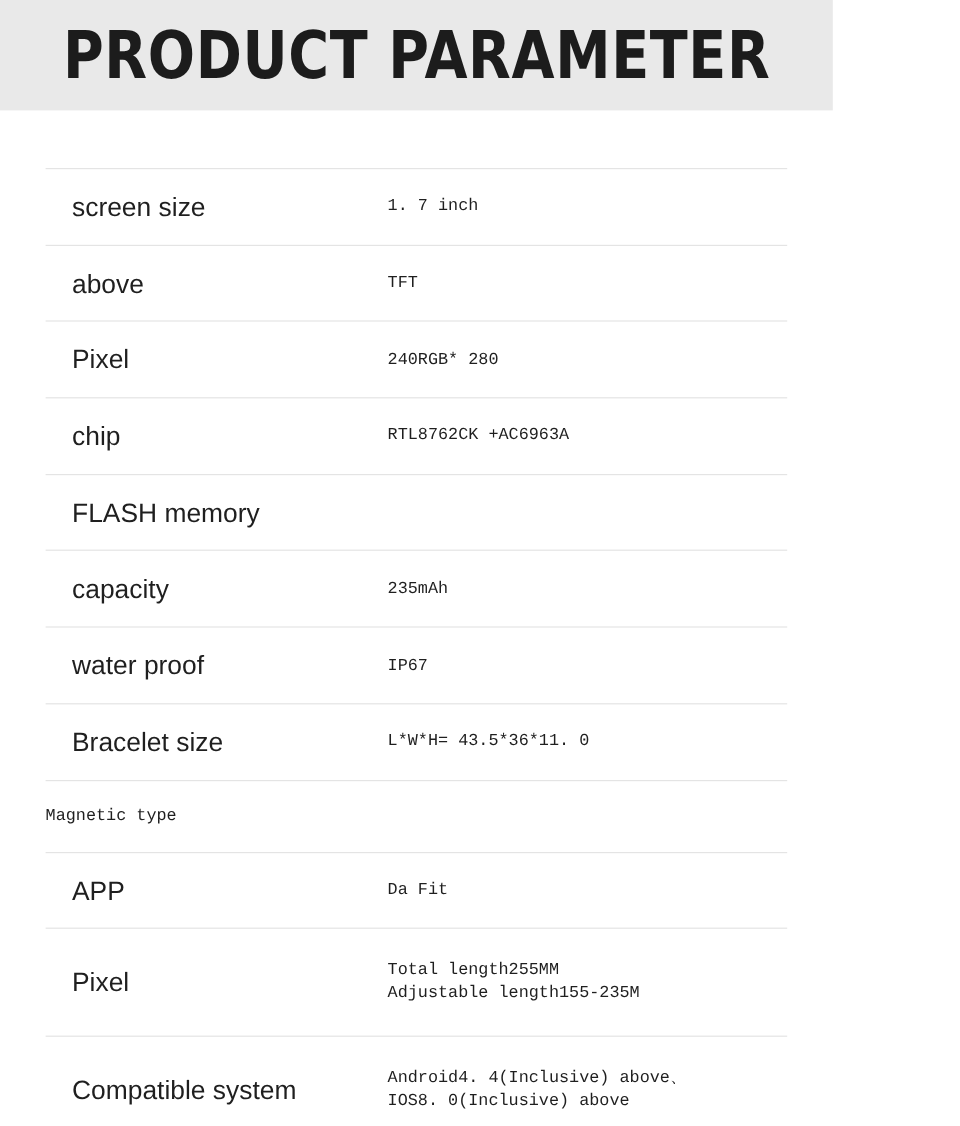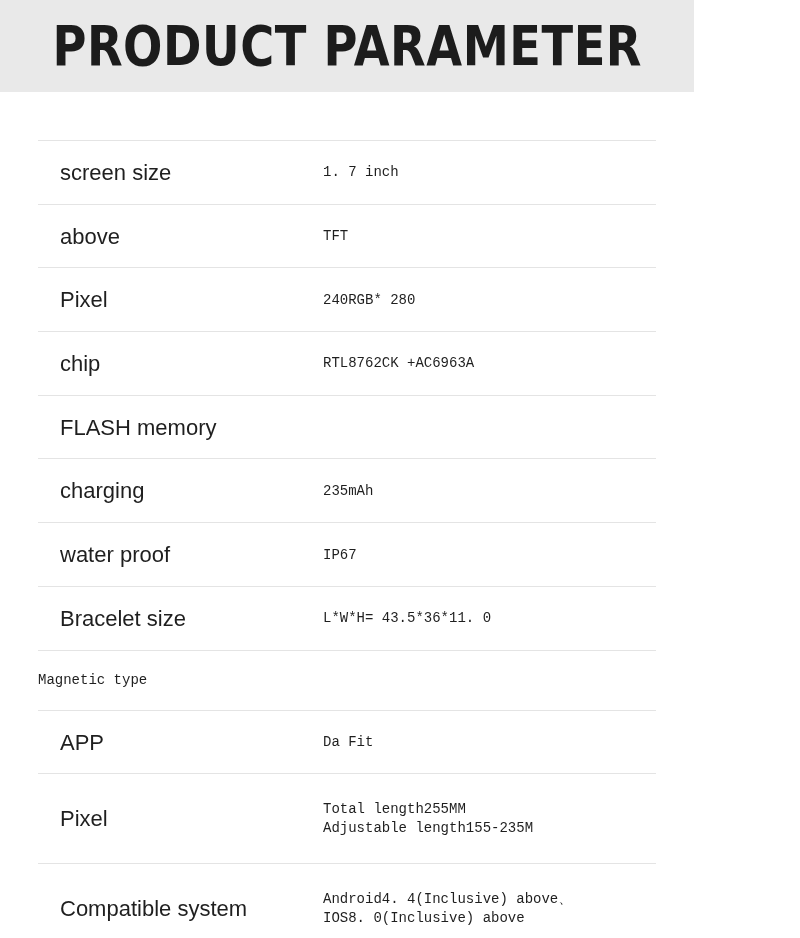--- a/index.html
+++ b/index.html
@@ -109,21 +109,21 @@
     <div class="spec-row">
       <div class="spec-label">chip</div>
       <div class="spec-value">RTL8762CK +AC6963A</div>
     </div>
 
     <div class="spec-row">
       <div class="spec-label">FLASH memory</div>
     </div>
 
     <div class="spec-row">
-      <div class="spec-label">charging</div>
+      <div class="spec-label">capacity</div>
       <div class="spec-value">235mAh</div>
     </div>
 
     <div class="spec-row">
       <div class="spec-label">water proof</div>
       <div class="spec-value">IP67</div>
     </div>
 
     <div class="spec-row">
       <div class="spec-label">Bracelet size</div>

